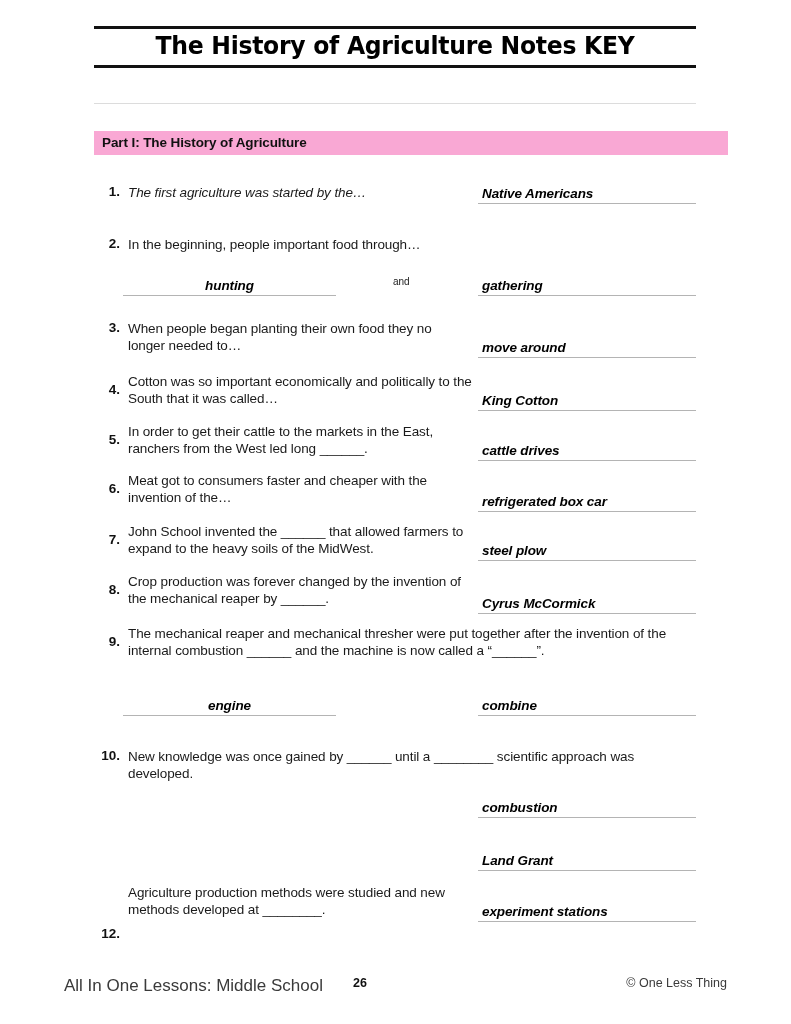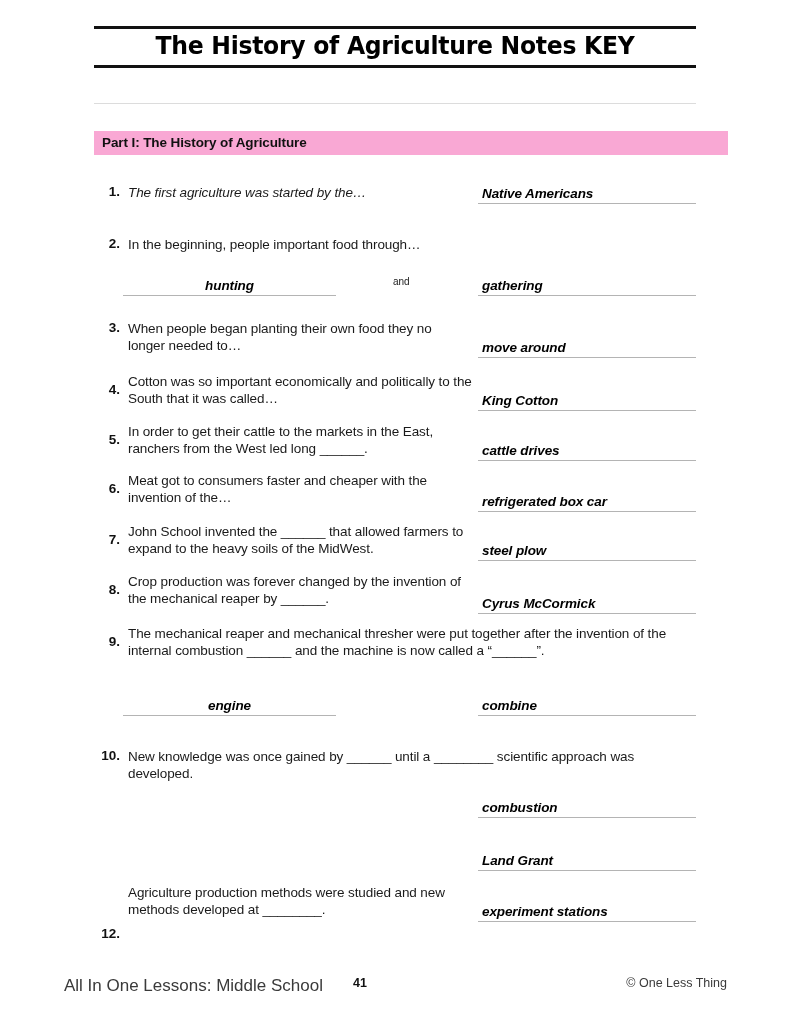--- a/index.html
+++ b/index.html
@@ -297,16 +297,16 @@
   <div class="q" style="left:0; top:884px; width:791px; height:36px;">
     <span class="q-num" style="left:88px; top:9px;margin-top:33px;">12.</span>
     <span class="q-text" style="top:0; width:348px;">Agriculture production methods were studied and new methods developed at ________.</span>
   </div>
   <div class="ans-r" style="top:898px; height:24px;">
     <span class="ans-text">experiment stations</span>
     <span class="ans-rule"></span>
   </div>
 
   <div class="footer-left">All In One Lessons: Middle School</div>
-  <div class="footer-page">41</div>
+  <div class="footer-page">26</div>
   <div class="footer-right">© One Less Thing</div>
 
 </div>
 
 </body></html>

